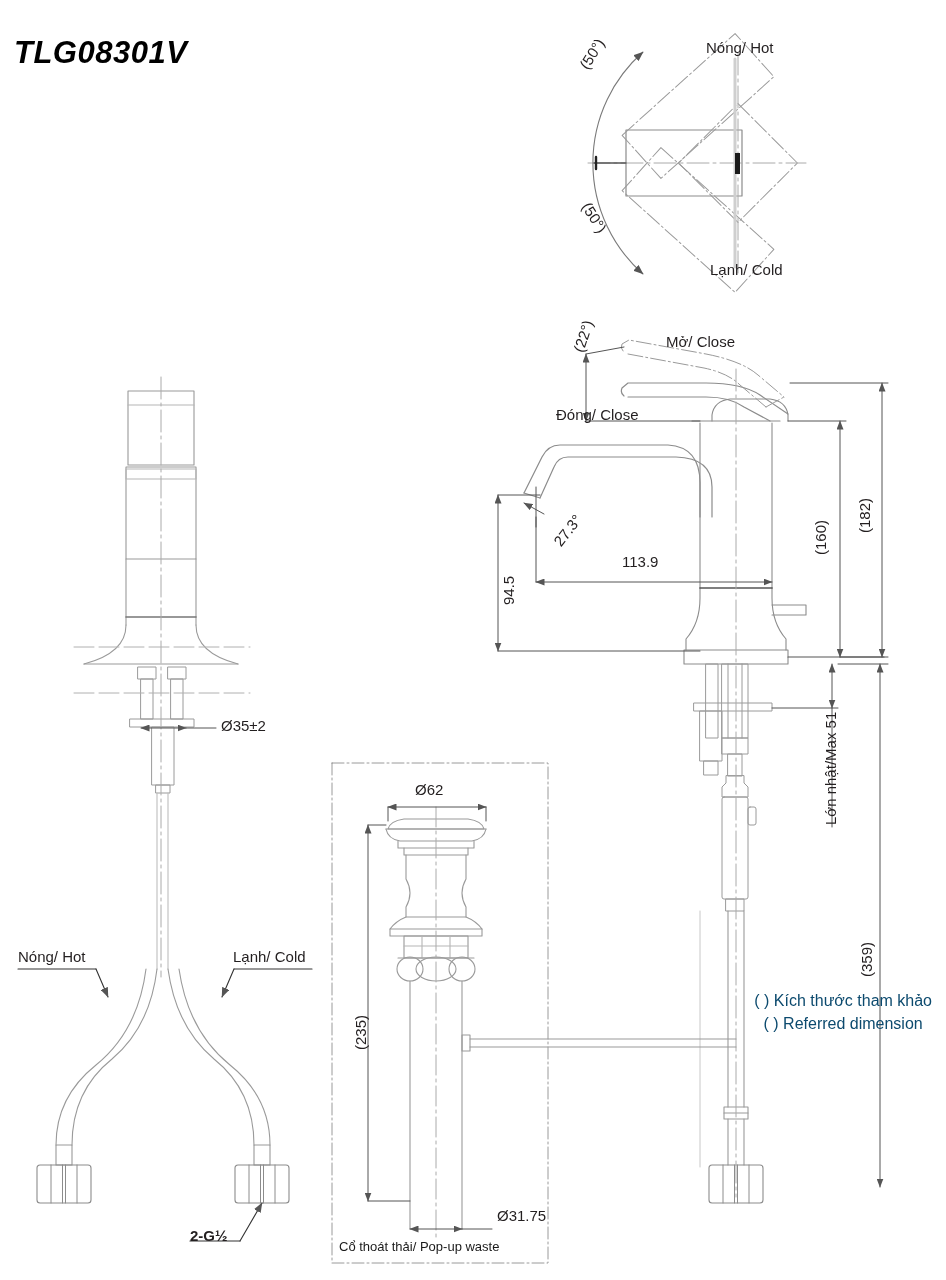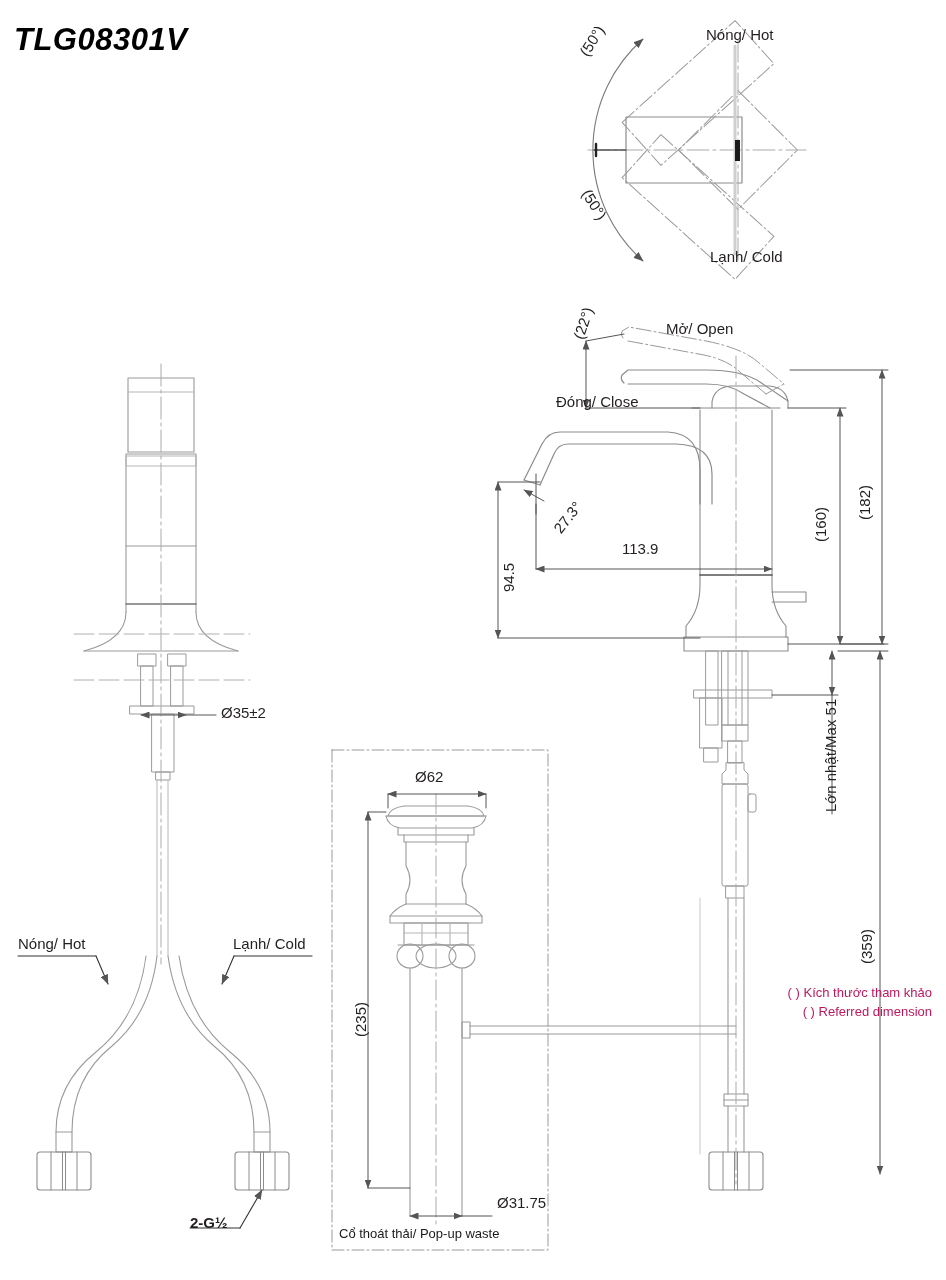--- a/index.html
+++ b/index.html
@@ -10,21 +10,21 @@
   body {
     width: 946px;
     height: 1280px;
     position: relative;
     font-family: "Liberation Sans", sans-serif;
     color: #1a1a1a;
     overflow: hidden;
   }
   #sheet {
     position: absolute;
-    left: 0; top: 4px;
+    left: 0; top: 17px;
     width: 946px;
     height: 1032px;
   }
   .page-title {
     position: absolute;
     left: 14px;
     top: 18px;
     font-size: 31px;
     font-weight: bold;
     font-style: italic;
@@ -36,24 +36,24 @@
     position: absolute;
     font-size: 15px;
     color: #231f20;
     white-space: nowrap;
     line-height: 1.15;
   }
   .footnote {
     position: absolute;
     right: 14px;
     bottom: 14px;
-    font-size: 13px;
-    text-align: right;
+    font-size: 16px;
+    text-align: center;
     line-height: 1.45;
-    color: #be185d;
+    color: #0c4a6e;
     white-space: nowrap;
   }
   .footnote .fn2 { }
   svg { display: block; }
   .detail-caption {
     position: absolute;
     font-size: 13px;
     white-space: nowrap;
   }
 </style>
@@ -329,21 +329,21 @@
       </g>
 
     </g>
   </svg>
 
   <div class="lbl" style="left:706px; top:22px;">Nóng/ Hot</div>
   <div class="lbl" style="left:710px; top:244px;">Lạnh/ Cold</div>
   <div class="lbl" style="left:576px; top:46px; transform:rotate(-58deg); transform-origin:left top;">(50°)</div>
   <div class="lbl" style="left:593px; top:182px; transform:rotate(58deg); transform-origin:left top;">(50°)</div>
 
-  <div class="lbl" style="left:666px; top:316px;">Mở/ Open</div>
+  <div class="lbl" style="left:666px; top:316px;">Mở/ Close</div>
   <div class="lbl" style="left:556px; top:389px;">Đóng/ Close</div>
   <div class="lbl" style="left:570px; top:332px; transform:rotate(-72deg); transform-origin:left top;">(22°)</div>
   <div class="lbl" style="left:550px; top:522px; transform:rotate(-52deg); transform-origin:left top;">27.3°</div>
   <div class="lbl" style="left:622px; top:536px;">113.9</div>
   <div class="lbl" style="left:500px; top:588px; transform:rotate(-90deg); transform-origin:left top;">94.5</div>
   <div class="lbl" style="left:812px; top:538px; transform:rotate(-90deg); transform-origin:left top;">(160)</div>
   <div class="lbl" style="left:856px; top:516px; transform:rotate(-90deg); transform-origin:left top;">(182)</div>
   <div class="lbl" style="left:822px; top:808px; transform:rotate(-90deg); transform-origin:left top;">Lớn nhật/Max 51</div>
   <div class="lbl" style="left:858px; top:960px; transform:rotate(-90deg); transform-origin:left top;">(359)</div>
 

